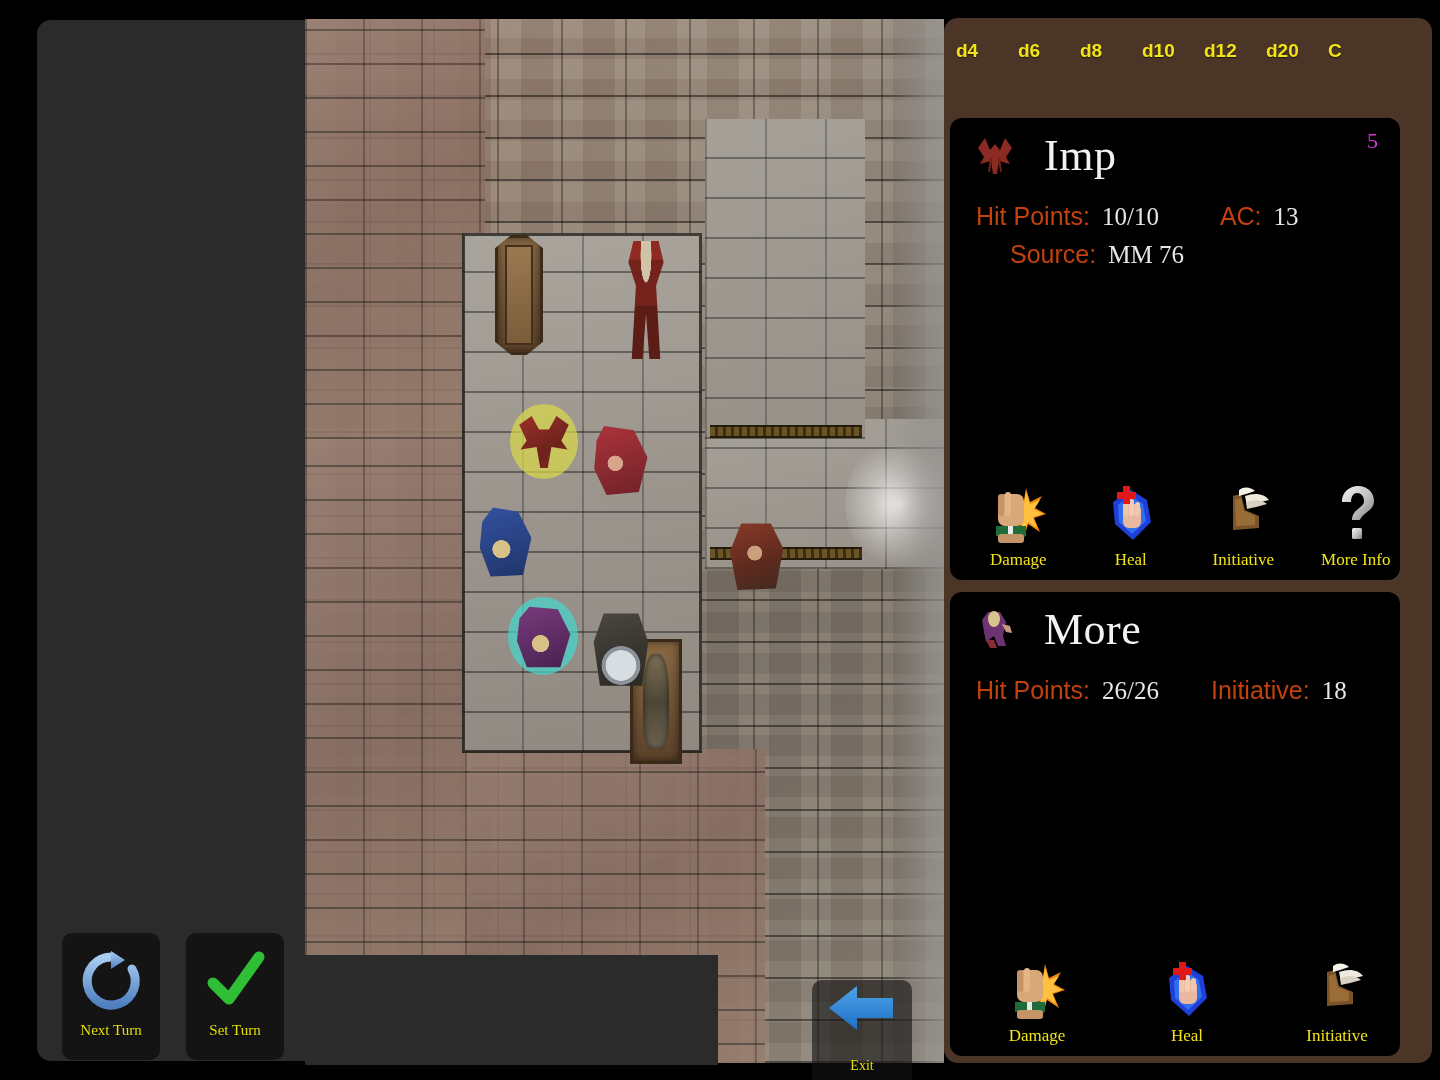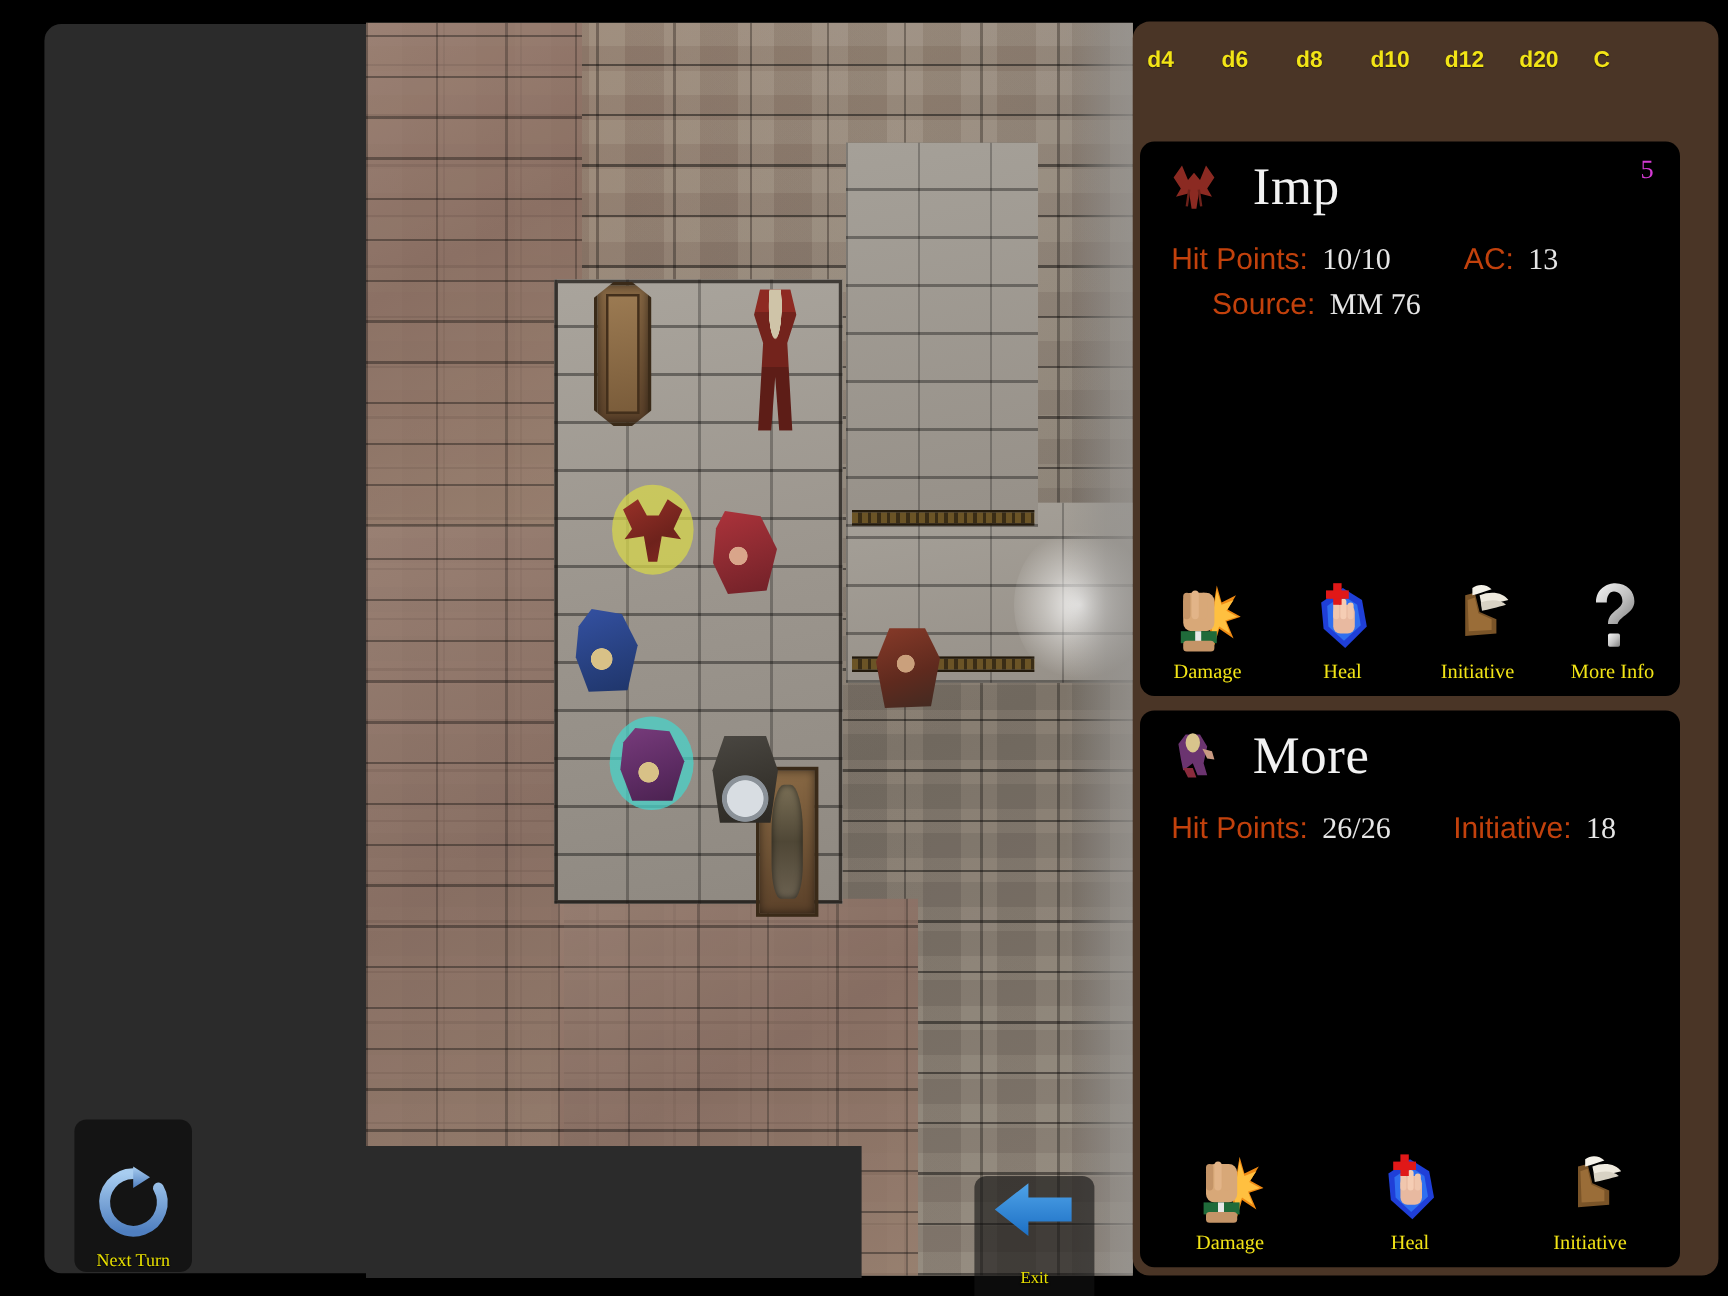--- a/index.html
+++ b/index.html
@@ -161,21 +161,21 @@
   }
   .token-body { position: absolute; inset: 0; }
 
   
   .btn-tile {
     position: absolute;
     width: 98px; height: 127px;
     background: #141414;
     border-radius: 10px;
     display: flex; flex-direction: column;
-    align-items: center; justify-content: flex-end;
+    align-items: center; justify-content: flex-start;
     padding-top: 13px;
     cursor: pointer;
   }
   .btn-tile .glyph { width: 64px; height: 70px; display: block; }
   .btn-tile .cap {
     color: #e8e000;
     font-size: 15px;
     font-family: "Liberation Serif", serif;
     margin-top: 6px;
     text-shadow: 0 1px 1px #000;
@@ -294,21 +294,21 @@
   }
   .stat .val {
     color: #e6e6e6;
     font-family: "Liberation Serif", serif;
     margin-left: 12px;
     white-space: nowrap;
   }
 
   .actions {
     position: absolute;
-    left: 0; bottom: 10px;
+    left: 12px; bottom: 10px;
     width: 100%;
     display: flex;
   }
   .action {
     flex: 1;
     display: flex; flex-direction: column;
     align-items: center;
     cursor: pointer;
   }
   .action .ico { width: 56px; height: 62px; display: block; }
@@ -417,20 +417,26 @@
           <stop offset="0%" stop-color="#a8cdf0"></stop>
           <stop offset="100%" stop-color="#4f7fc0"></stop>
         </linearGradient>
       </defs>
       <path d="M32 8 A24 24 0 1 0 53 20" fill="none" stroke="url(#bluegrad)" stroke-width="9" stroke-linecap="round"></path>
       <polygon points="32,2 32,20 46,11" fill="url(#bluegrad)"></polygon>
     </svg>
     <span class="cap">Next Turn</span>
   </div>
 
+  <div class="btn-tile" id="set-turn-tile">
+    <svg class="glyph" viewBox="0 0 64 64">
+      <path d="M10 34 L26 50 L56 8" fill="none" stroke="#2fbf35" stroke-width="11" stroke-linecap="round" stroke-linejoin="round"></path>
+    </svg>
+    <span class="cap">Set Turn</span>
+  </div>
 
   <div id="exit-button">
     <svg width="70" height="56" viewBox="0 0 70 56">
       <defs>
         <linearGradient id="arrowgrad" x1="0" y1="0" x2="0" y2="1">
           <stop offset="0%" stop-color="#4fa3e8"></stop>
           <stop offset="100%" stop-color="#1c6fc4"></stop>
         </linearGradient>
       </defs>
       <polygon points="2,28 30,6 30,18 66,18 66,38 30,38 30,50" fill="url(#arrowgrad)"></polygon>

